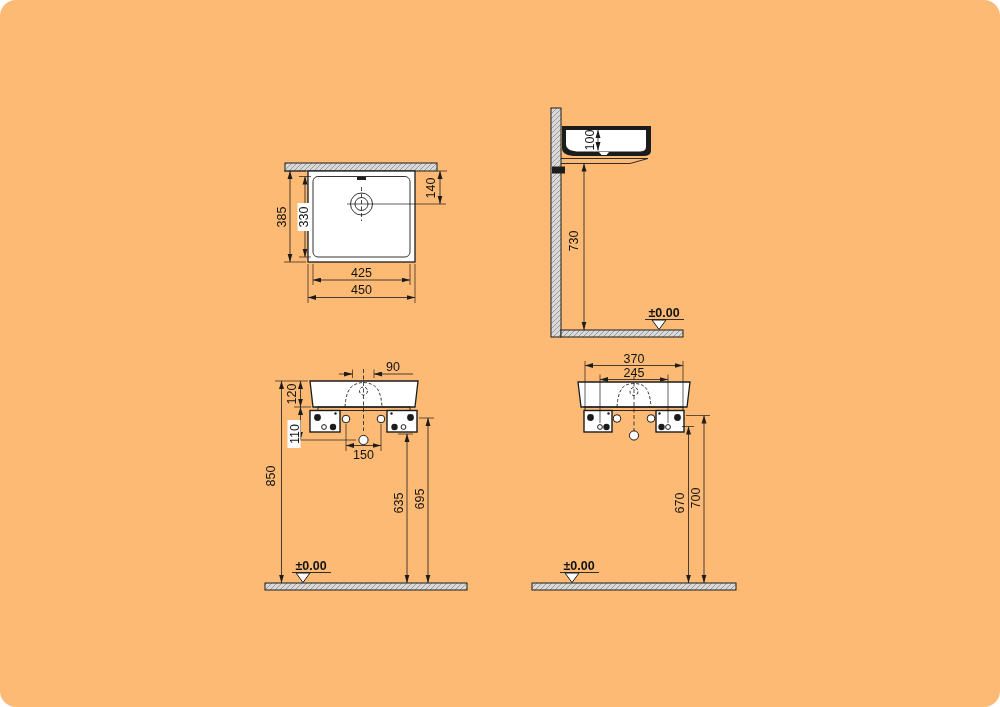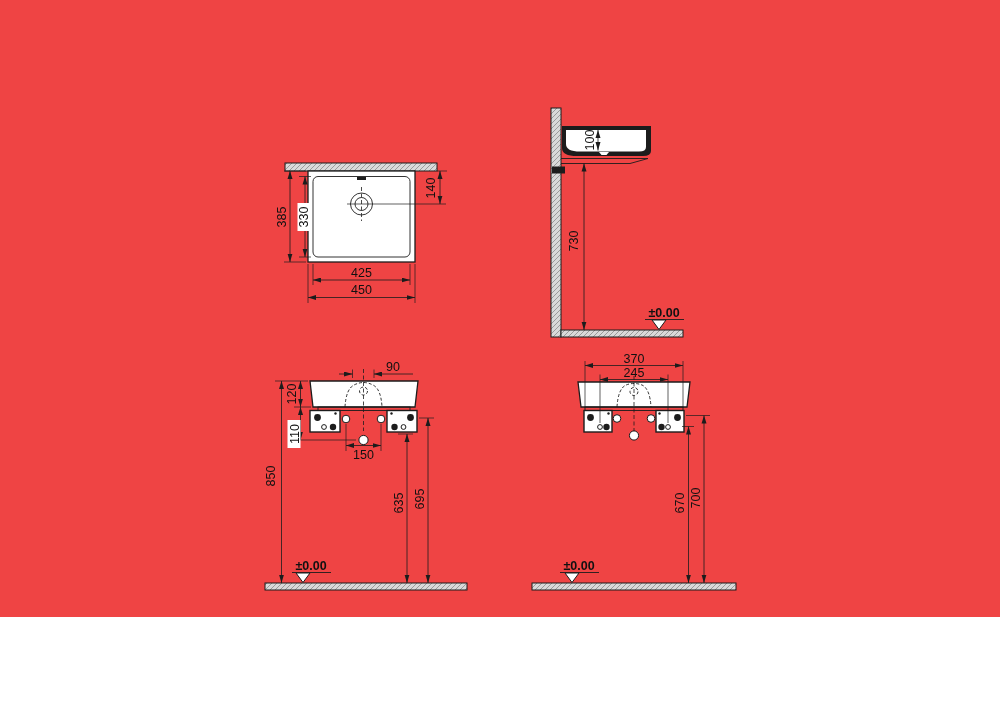--- a/index.html
+++ b/index.html
@@ -1,16 +1,16 @@
 <!DOCTYPE html>
 <html><head>
 <meta charset="utf-8">
 <style>
   html,body{margin:0;padding:0;background:#fff;}
-  .stage{width:1000px;height:617px;background:#ef4444;position:relative;font-family:"Liberation Sans",sans-serif;}
+  .stage{width:1000px;height:707px;background:#fdba74;position:relative;font-family:"Liberation Sans",sans-serif;border-radius:16px;}
   svg{display:block;}
   .dim{font:12.5px "Liberation Sans",sans-serif;fill:#111;}
   .datum{font:bold 12.5px "Liberation Sans",sans-serif;fill:#111;}
   .ln{stroke:#1c1c1c;stroke-width:0.9;fill:none;}
   .thin{stroke:#1c1c1c;stroke-width:0.7;fill:none;}
   .main{stroke:#1c1c1c;stroke-width:1.3;fill:#fff;}
   .heavy{stroke:#1c1c1c;stroke-width:1.4;fill:#fff;}
   .dash{stroke:#1c1c1c;stroke-width:0.8;fill:none;stroke-dasharray:4 2.5;}
   .dome{stroke:#1c1c1c;stroke-width:0.9;fill:none;stroke-dasharray:3 2;}
   .dimln{stroke:#1c1c1c;stroke-width:0.8;fill:none;}

